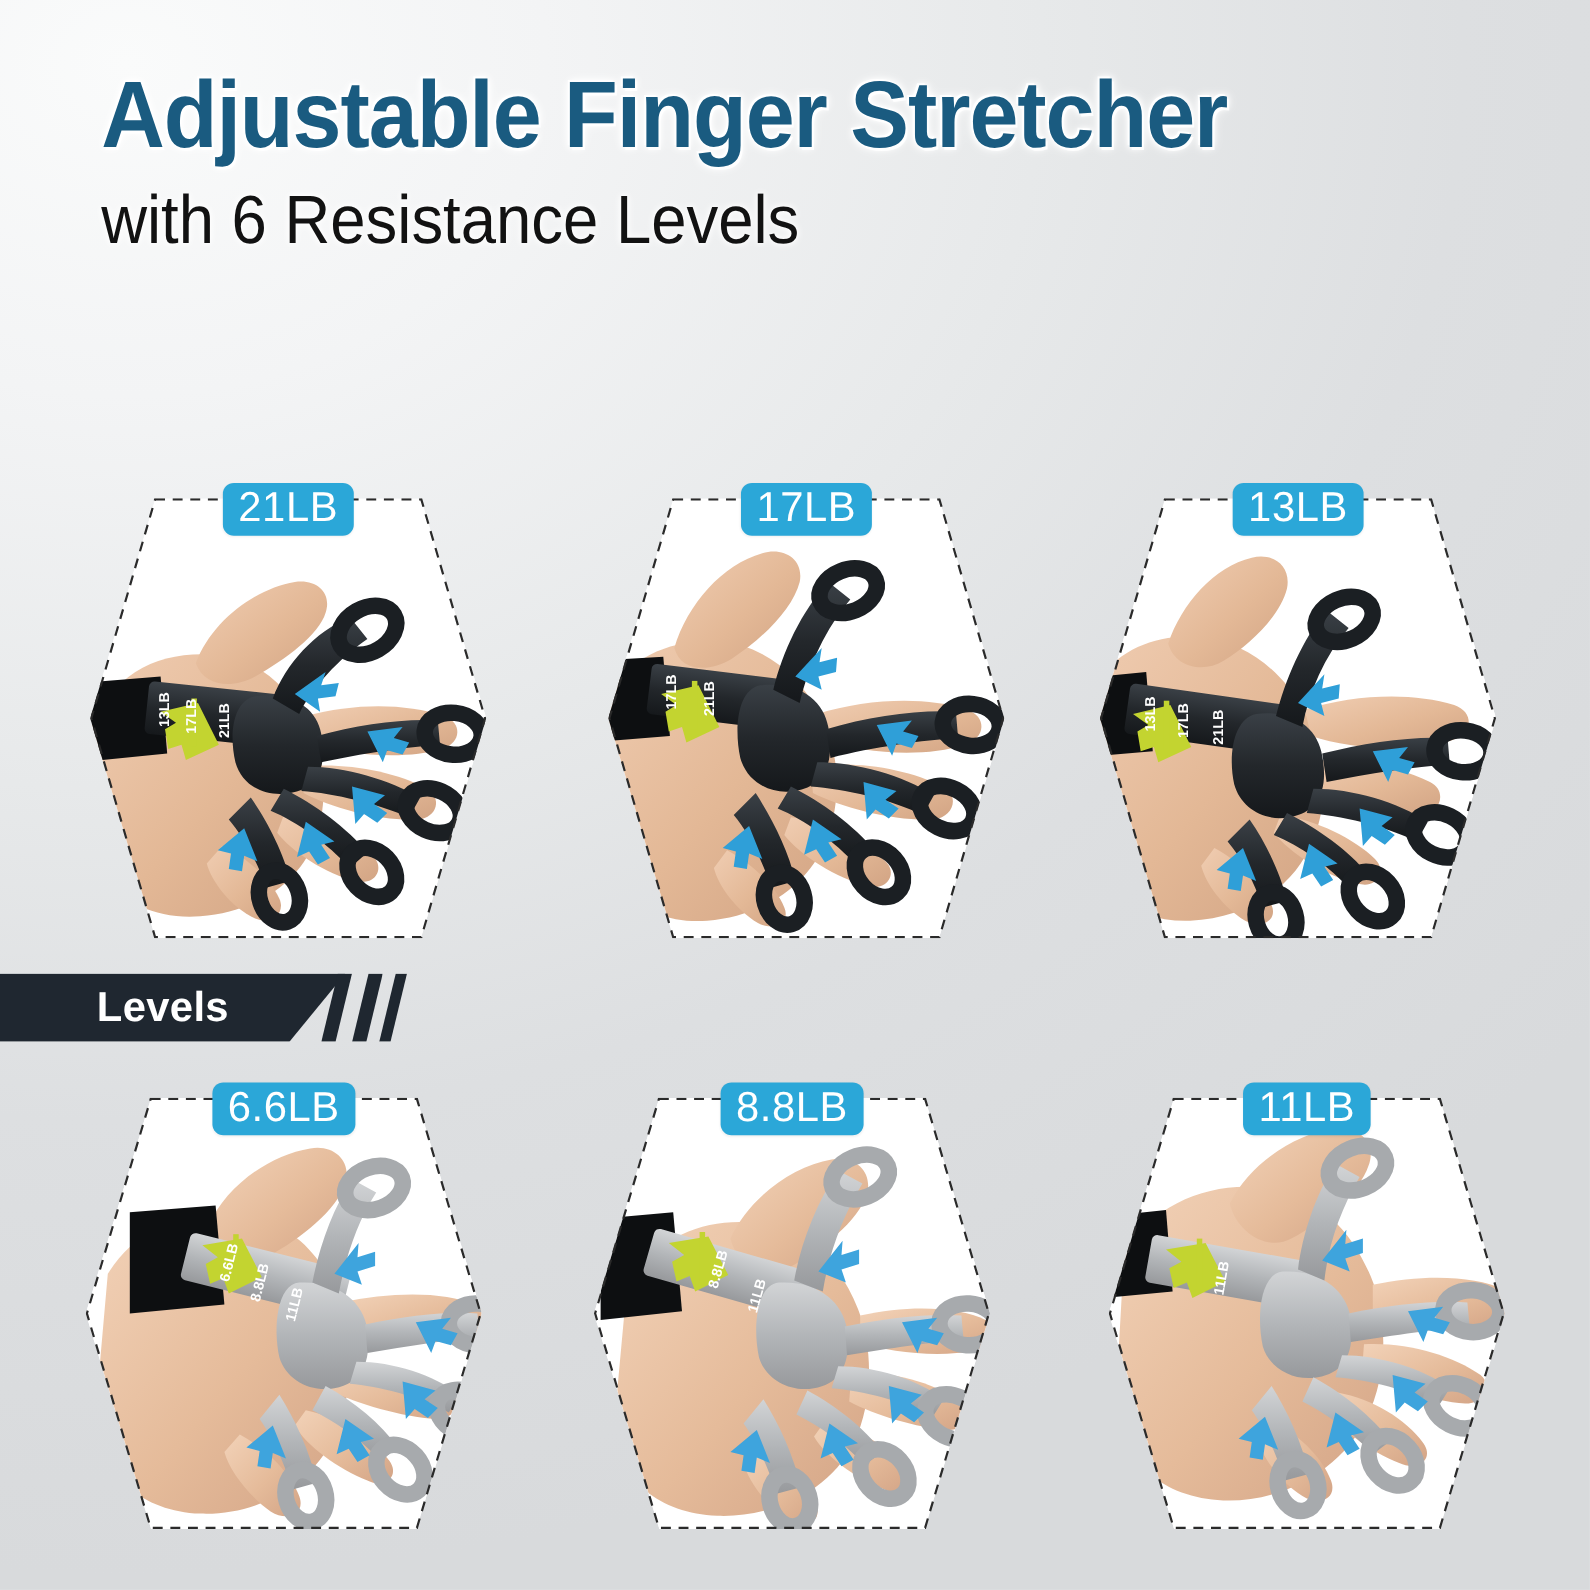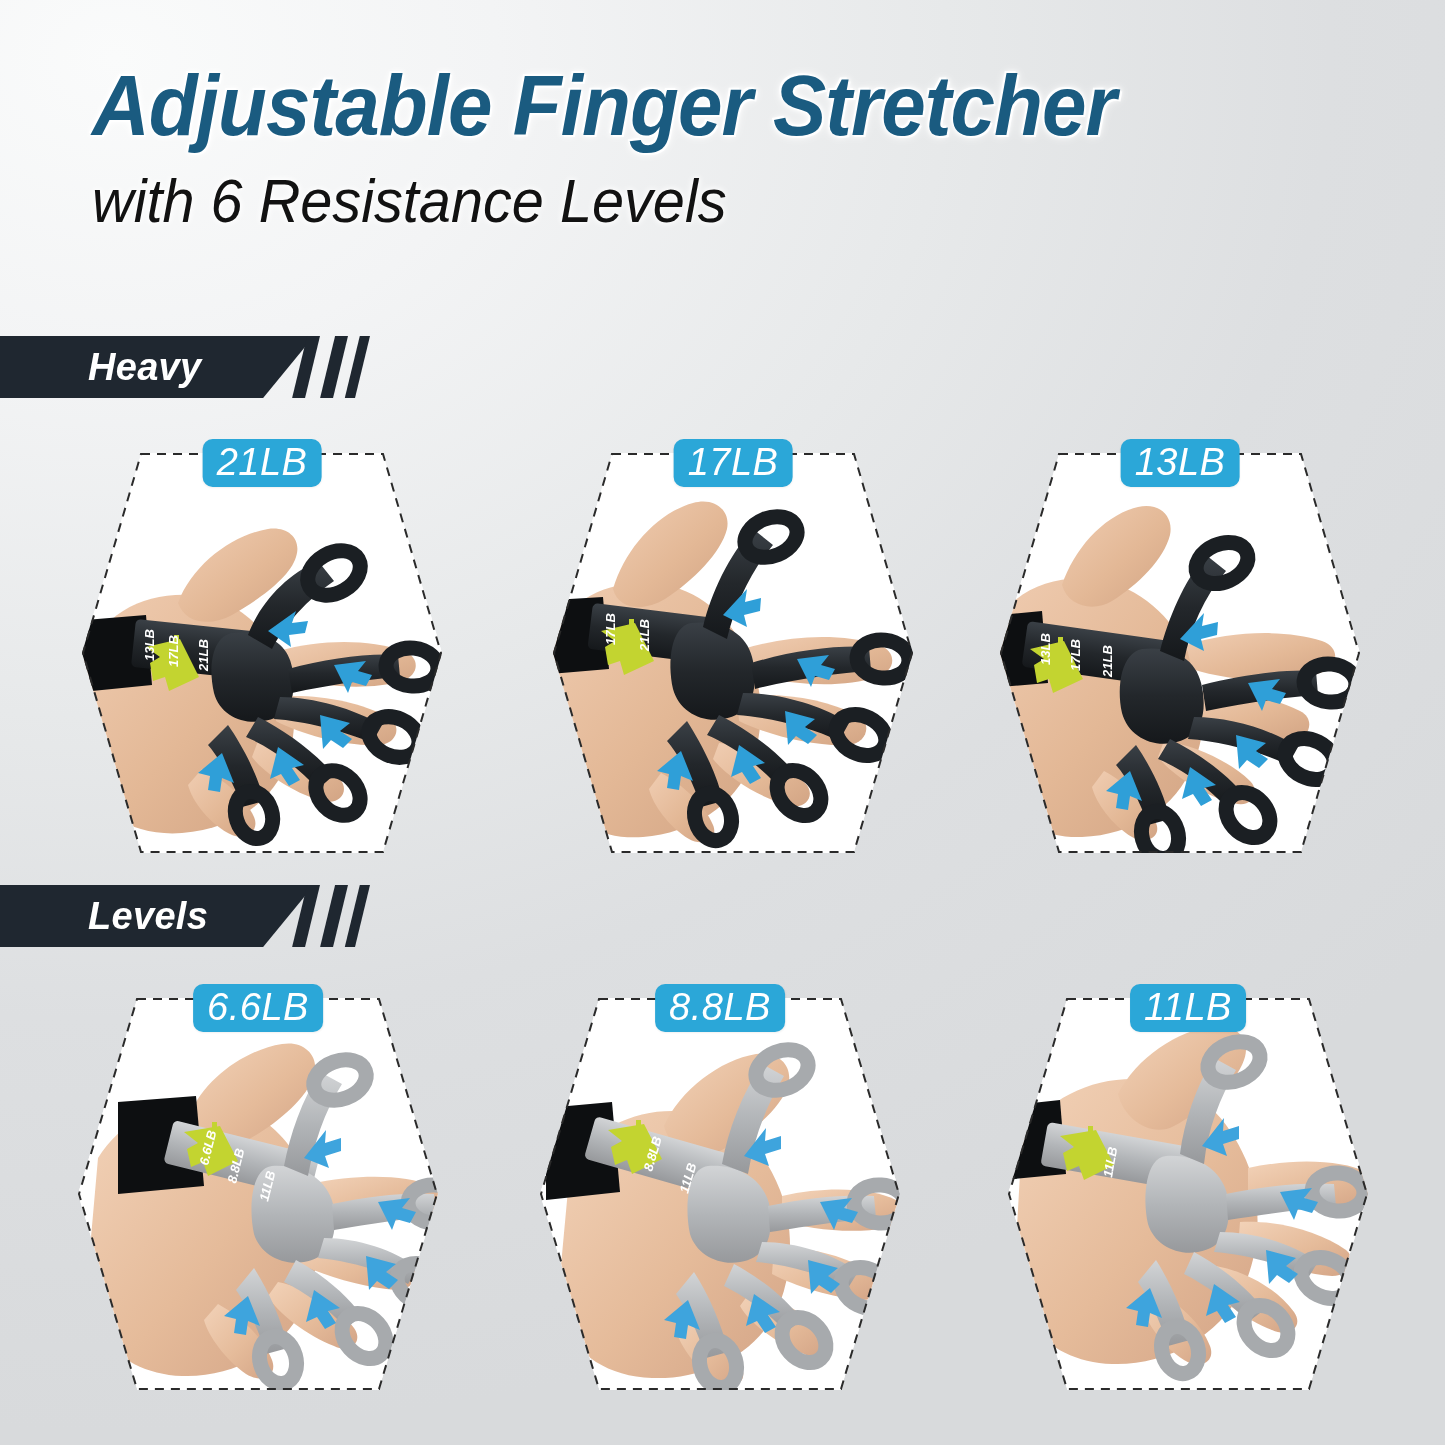--- a/index.html
+++ b/index.html
@@ -7,21 +7,20 @@
     width:1445px;height:1445px;
     font-family:"Liberation Sans", sans-serif;
     overflow:hidden;
     position:relative;
     background:#dcdee0;
   }
   #stage{
     position:absolute;inset:0;
     background:
       radial-gradient(120% 95% at 8% 4%, #fafbfb 0%, #f3f4f5 22%, #e7e9ea 48%, #dddfe1 70%, #d8dadc 100%);
-    font-style: italic;
   }
 
   
   .title-wrap{position:absolute;left:92px;top:62px;width:1260px;}
   .title-main{
     font-size:86px;line-height:1.0;font-weight:bold;
     color:#1a5b80;
     letter-spacing:-1px;
     transform:scaleX(.93);transform-origin:left center;
     text-shadow:
@@ -89,27 +88,20 @@
 </head>
 <body>
 
 <div id="stage">
 
   <div class="title-wrap">
     <div class="title-main">Adjustable Finger Stretcher</div>
     <div class="title-sub">with 6 Resistance Levels</div>
   </div>
 
-  <div class="banner" style="top:336px">
-    <div class="slab"></div>
-    <div class="str s1"></div>
-    <div class="str s2"></div>
-    <div class="str s3"></div>
-    <div class="blabel">Heavy</div>
-  </div>
 
   <div class="panel" style="left:82px;top:453px;width:360px;height:400px;">
     <div class="photo">
       <div class="scene">
         <svg viewBox="0 0 360 400" preserveAspectRatio="xMidYMid slice">
           <defs>
             <linearGradient id="skinA" x1="0" y1="0" x2="1" y2="1">
               <stop offset="0" stop-color="#f0cdb2"></stop>
                 <stop offset=".55" stop-color="#e3b896"></stop>
                 <stop offset="1" stop-color="#d2a484"></stop>

